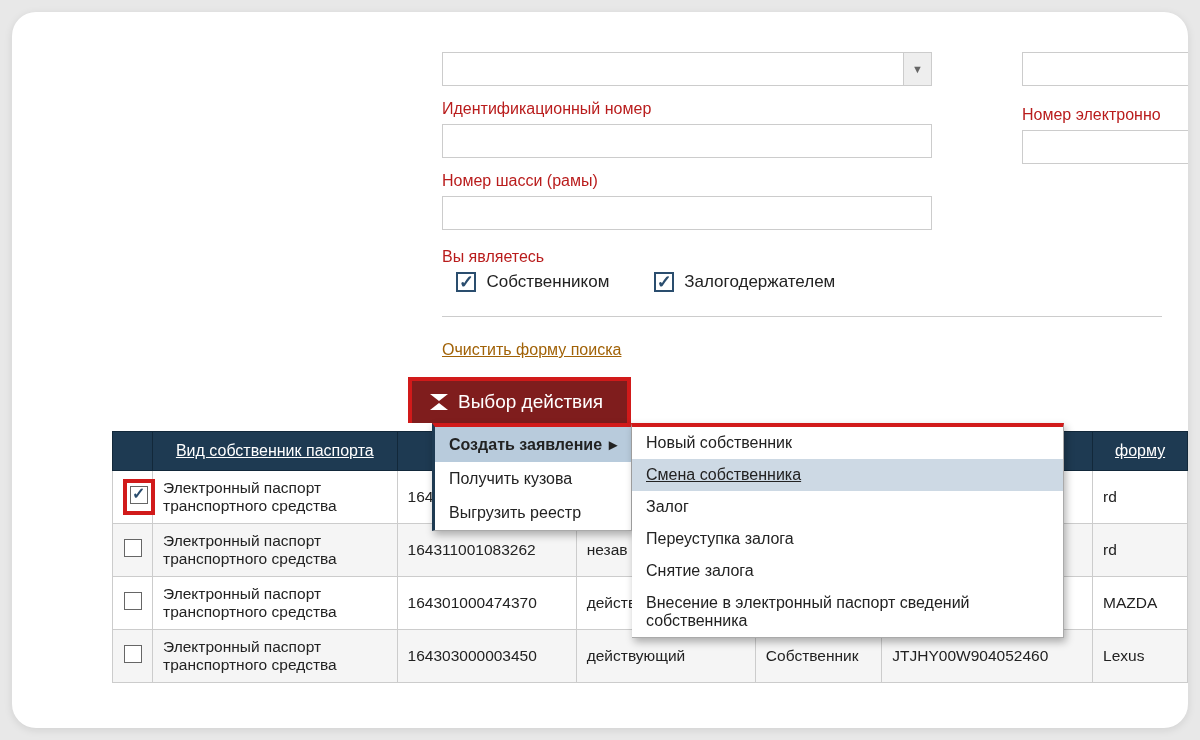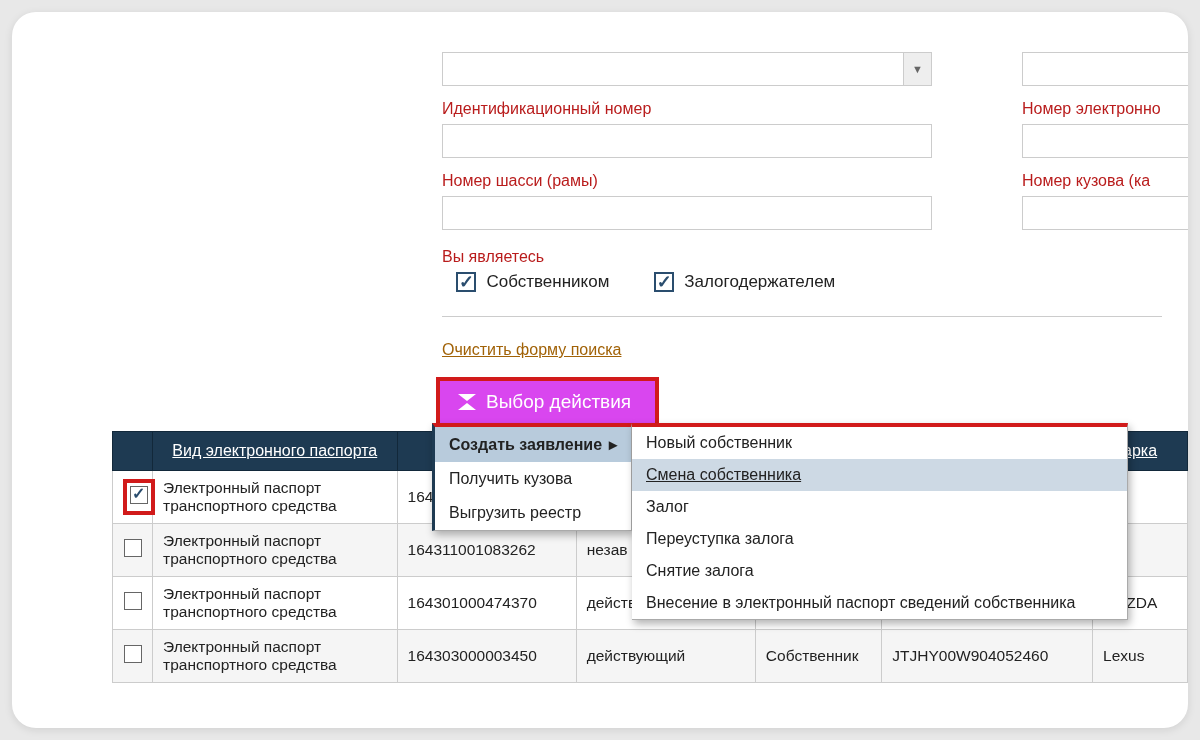--- a/index.html
+++ b/index.html
@@ -81,22 +81,22 @@
     display: inline-block;
     margin-top: 24px;
     font-size: 16px;
     color: #a16207;
     text-decoration: underline;
     font-weight: 500;
   }
   .action-button {
     position: absolute;
     top: 365px;
-    left: 424px;
-    background: #d946ef;
+    left: 396px;
+    background: #7f1d1d;
     color: #fff;
     padding: 10px 24px 10px 18px;
     font-size: 19px;
     display: flex;
     align-items: center;
     gap: 10px;
     border: 4px solid #d11a1a;
     border-bottom: none;
   }
   .action-icon { display:inline-block; width:18px; height:16px; position:relative;}
@@ -164,21 +164,21 @@
     padding: 8px 14px;
     font-size: 16px;
     color: #222;
     display:flex; justify-content: space-between; align-items:center;
   }
   .menu-item.active { background: #b8cbdc; font-weight: bold; }
   .submenu-layer {
     position: absolute;
     top: 411px;
     left: 620px;
-    width: 496px;
+    width: 432px;
     background: #fff;
     border-top: 4px solid #d11a1a;
     border-right: 1px solid #aaa;
     border-bottom: 1px solid #aaa;
     box-shadow: 2px 4px 8px rgba(0,0,0,0.3);
   }
   .submenu-item {
     padding: 7px 14px;
     font-size: 16px;
     color: #222;
@@ -214,26 +214,22 @@
         <span class="checkbox checked"></span>
         <span class="check-label">Залогодержателем</span>
       </div>
     </div>
 
     <a class="clear-link">Очистить форму поиска</a>
   </div>
 
   <div class="right-cut">
     <div><input class="text-input" style=""></div>
-    <div style="margin-top:14px;">
+    <div style="margin-top:20px;">
       <span class="field-label">Номер электронно</span>
-      <input class="text-input" style="">
-    </div>
-    <div style="margin-top:14px;">
-      <span class="field-label">Номер кузова (ка</span>
       <input class="text-input" style="">
     </div>
   </div>
 
   <div class="action-button">
     <span class="action-icon"></span>
     <span>Выбор действия</span>
   </div>
 
   <div class="table-wrap">
@@ -243,26 +239,26 @@
           <col style="width:232px">
           <col style="width:170px">
         <col style="width:170px">
           <col style="width:120px">
           <col style="width:200px">
           <col style="width:90px">
       </colgroup>
       <thead>
         <tr>
           <th class="th-check"></th>
-          <th>Вид электронного паспорта</th>
+          <th>Вид собственник паспорта</th>
           <th>Ном</th>
           <th></th>
           <th></th>
           <th></th>
-          <th>арка</th>
+          <th>форму</th>
         </tr>
       </thead>
       <tbody>
         <tr>
           <td style="text-align:center;">
             <span class="row-check-highlight">
               <span class="row-check checked"></span>
             </span>
           </td>
           <td>Электронный паспорт транспортного средства</td>

